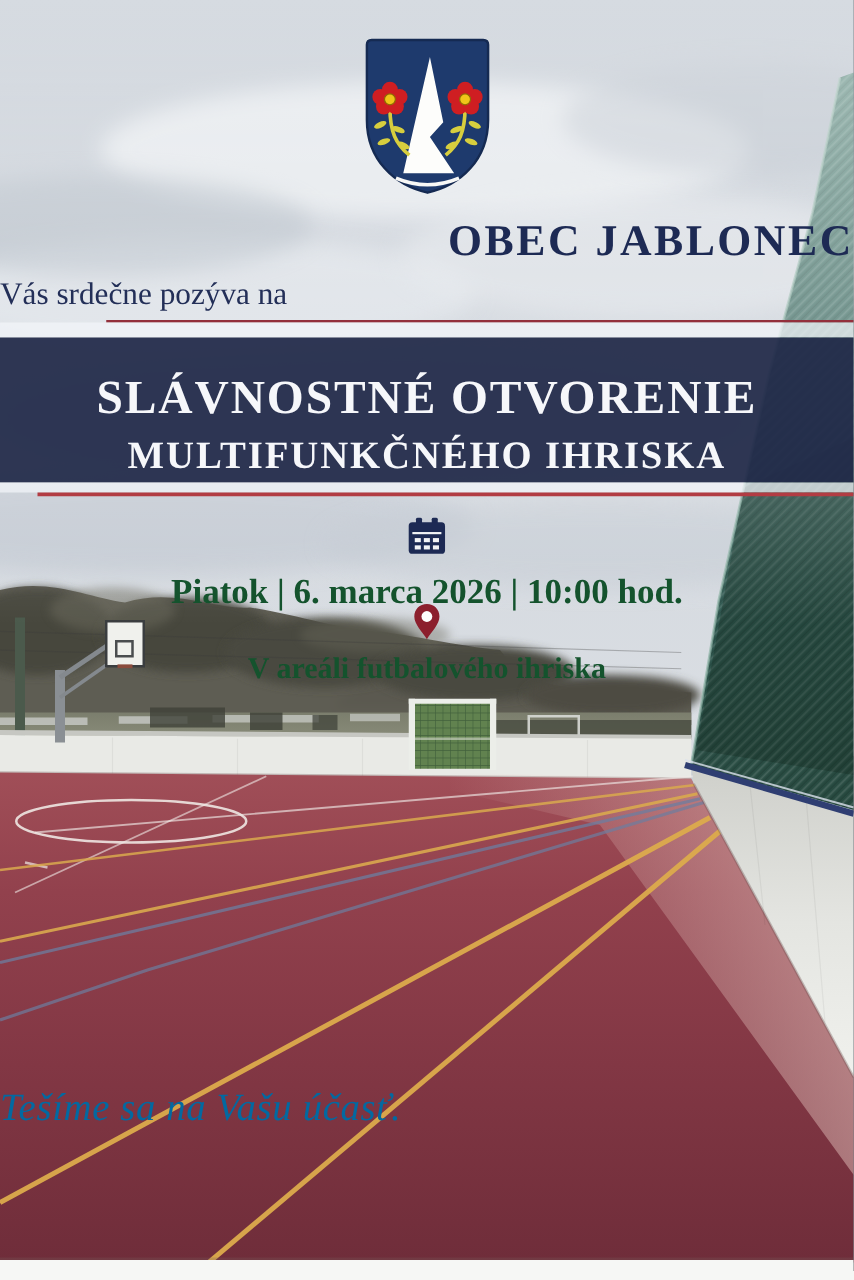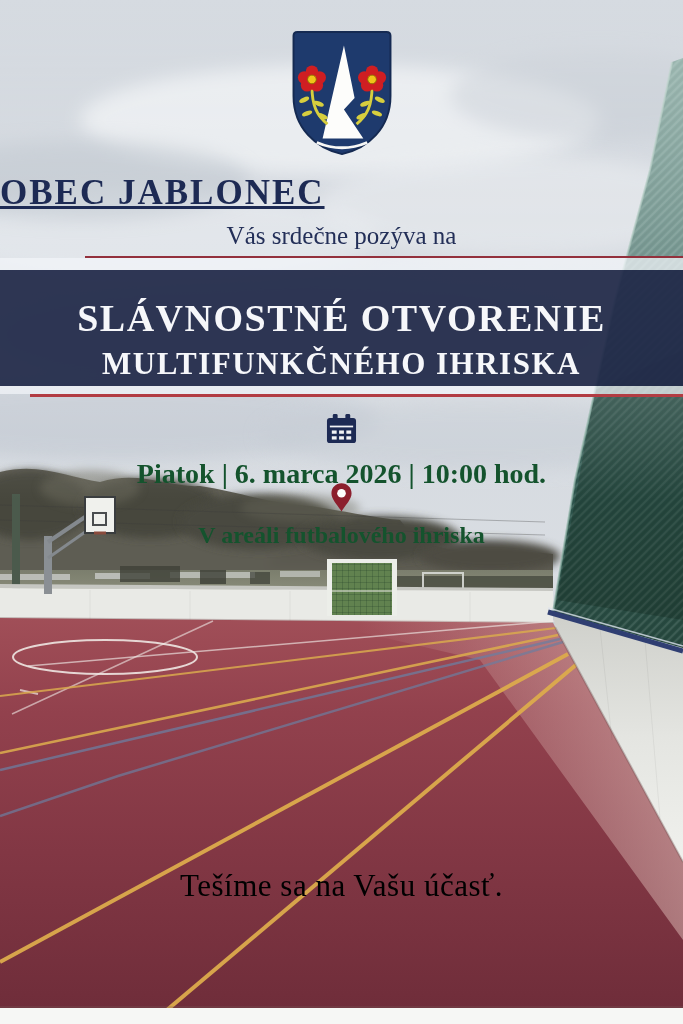--- a/index.html
+++ b/index.html
@@ -13,29 +13,29 @@
   .redline1{position:absolute;left:85px;right:0;top:256px;height:2px;background:#93303c;z-index:2;}
   .lightband1{position:absolute;left:0;right:0;top:258px;height:12px;background:rgba(243,245,250,.72);z-index:2;}
   .banner{position:absolute;left:0;right:0;top:270px;height:116px;background:rgba(32,41,72,.93);z-index:2;
     text-align:center;box-sizing:border-box;padding-top:26px;}
   .banner .l1{font-size:38px;font-weight:700;color:#f6f7fa;letter-spacing:1.5px;line-height:44px;}
   .banner .l2{font-size:31px;font-weight:700;color:#f6f7fa;letter-spacing:1.5px;line-height:40px;margin-top:4px;}
   .lightband2{position:absolute;left:0;right:0;top:386px;height:8px;background:rgba(243,245,250,.72);z-index:2;}
   .redline2{position:absolute;left:30px;right:0;top:394px;height:3px;background:#b23c43;z-index:2;}
   
   .crest{position:absolute;left:50%;transform:translateX(-50%);top:30px;z-index:3;}
-  .org{position:absolute;left:0;right:0;top:172px;text-align:left;z-index:3;
-    font-size:35px;font-weight:700;letter-spacing:2px;color:#1d2a54;line-height:42px;text-decoration:underline;}
-  .invite{position:absolute;left:0;right:0;top:219px;text-align:center;z-index:3;
+  .org{position:absolute;left:0;right:0;top:172px;text-align:right;z-index:3;
+    font-size:35px;font-weight:700;letter-spacing:2px;color:#1d2a54;line-height:42px;}
+  .invite{position:absolute;left:0;right:0;top:219px;z-index:3;
     font-size:25px;color:#232f58;line-height:34px;}
   .row{position:absolute;left:0;right:0;display:flex;justify-content:center;align-items:center;z-index:3;color:#14532d;flex-direction:column;}
   .row.date{top:414px;gap:13px;font-size:28px;font-weight:700;}
   .row.loc{top:452px;gap:9px;font-size:24px;font-weight:600;margin-top:30px;}
-  .closing{position:absolute;left:0;right:0;top:866px;text-align:center;z-index:3;
-    font-size:31px;color:#000000;letter-spacing:.5px;line-height:40px;}
+  .closing{position:absolute;left:0;right:0;top:866px;text-align:left;z-index:3;
+    font-size:31px;color:#0369a1;letter-spacing:.5px;line-height:40px;font-style:italic;}
 </style>
 </head>
 <body>
 
 <div class="poster">
 
   <svg class="photo" width="683" height="1024" viewBox="0 0 683 1024" aria-hidden="true">
     <defs>
       <linearGradient id="skyGrad" x1="0" y1="0" x2="0" y2="1">
         <stop offset="0" stop-color="#adb7c3"></stop>

